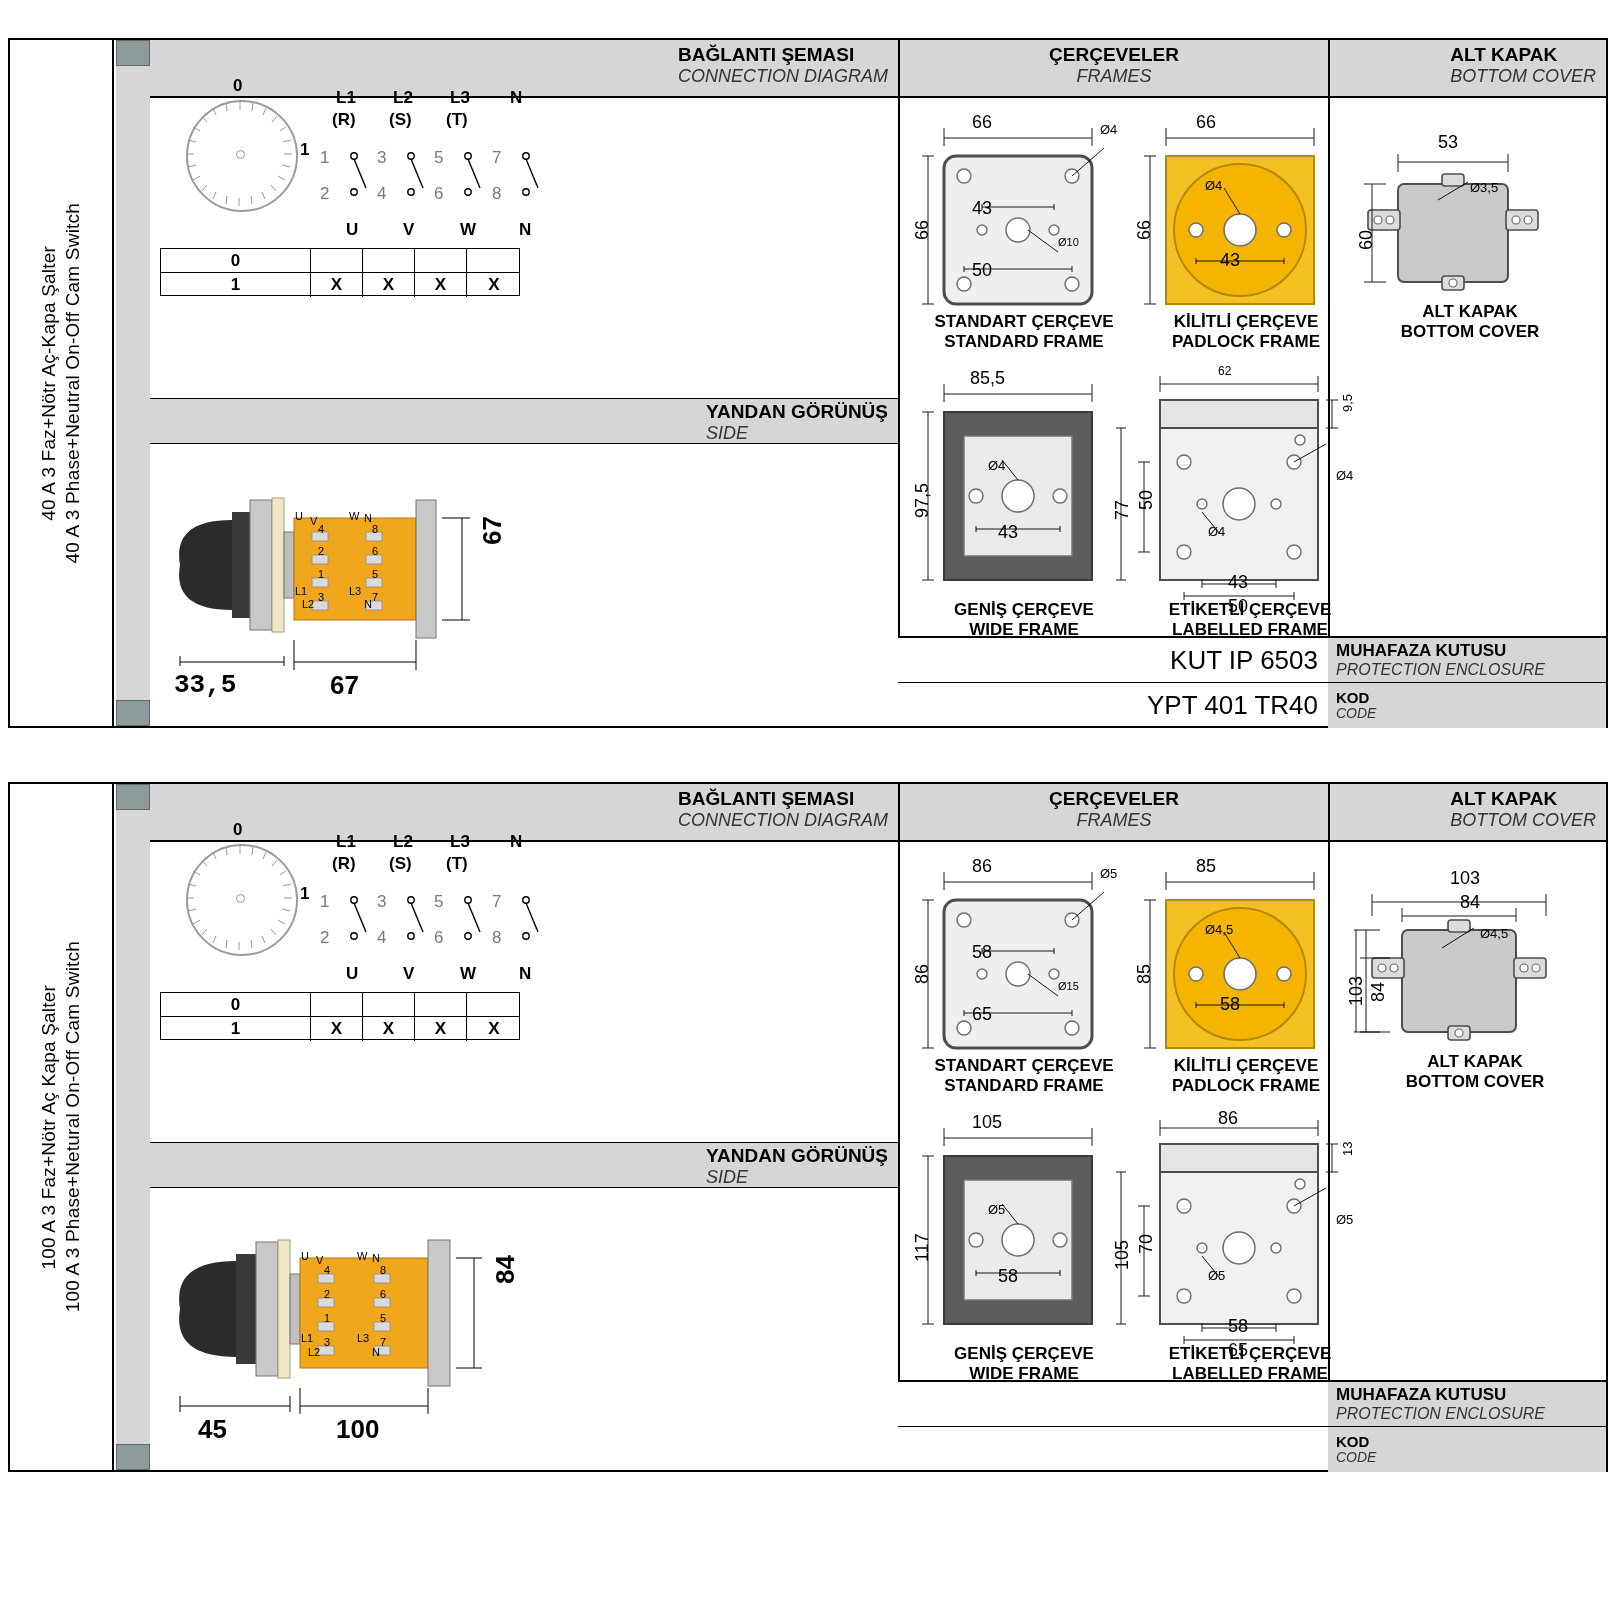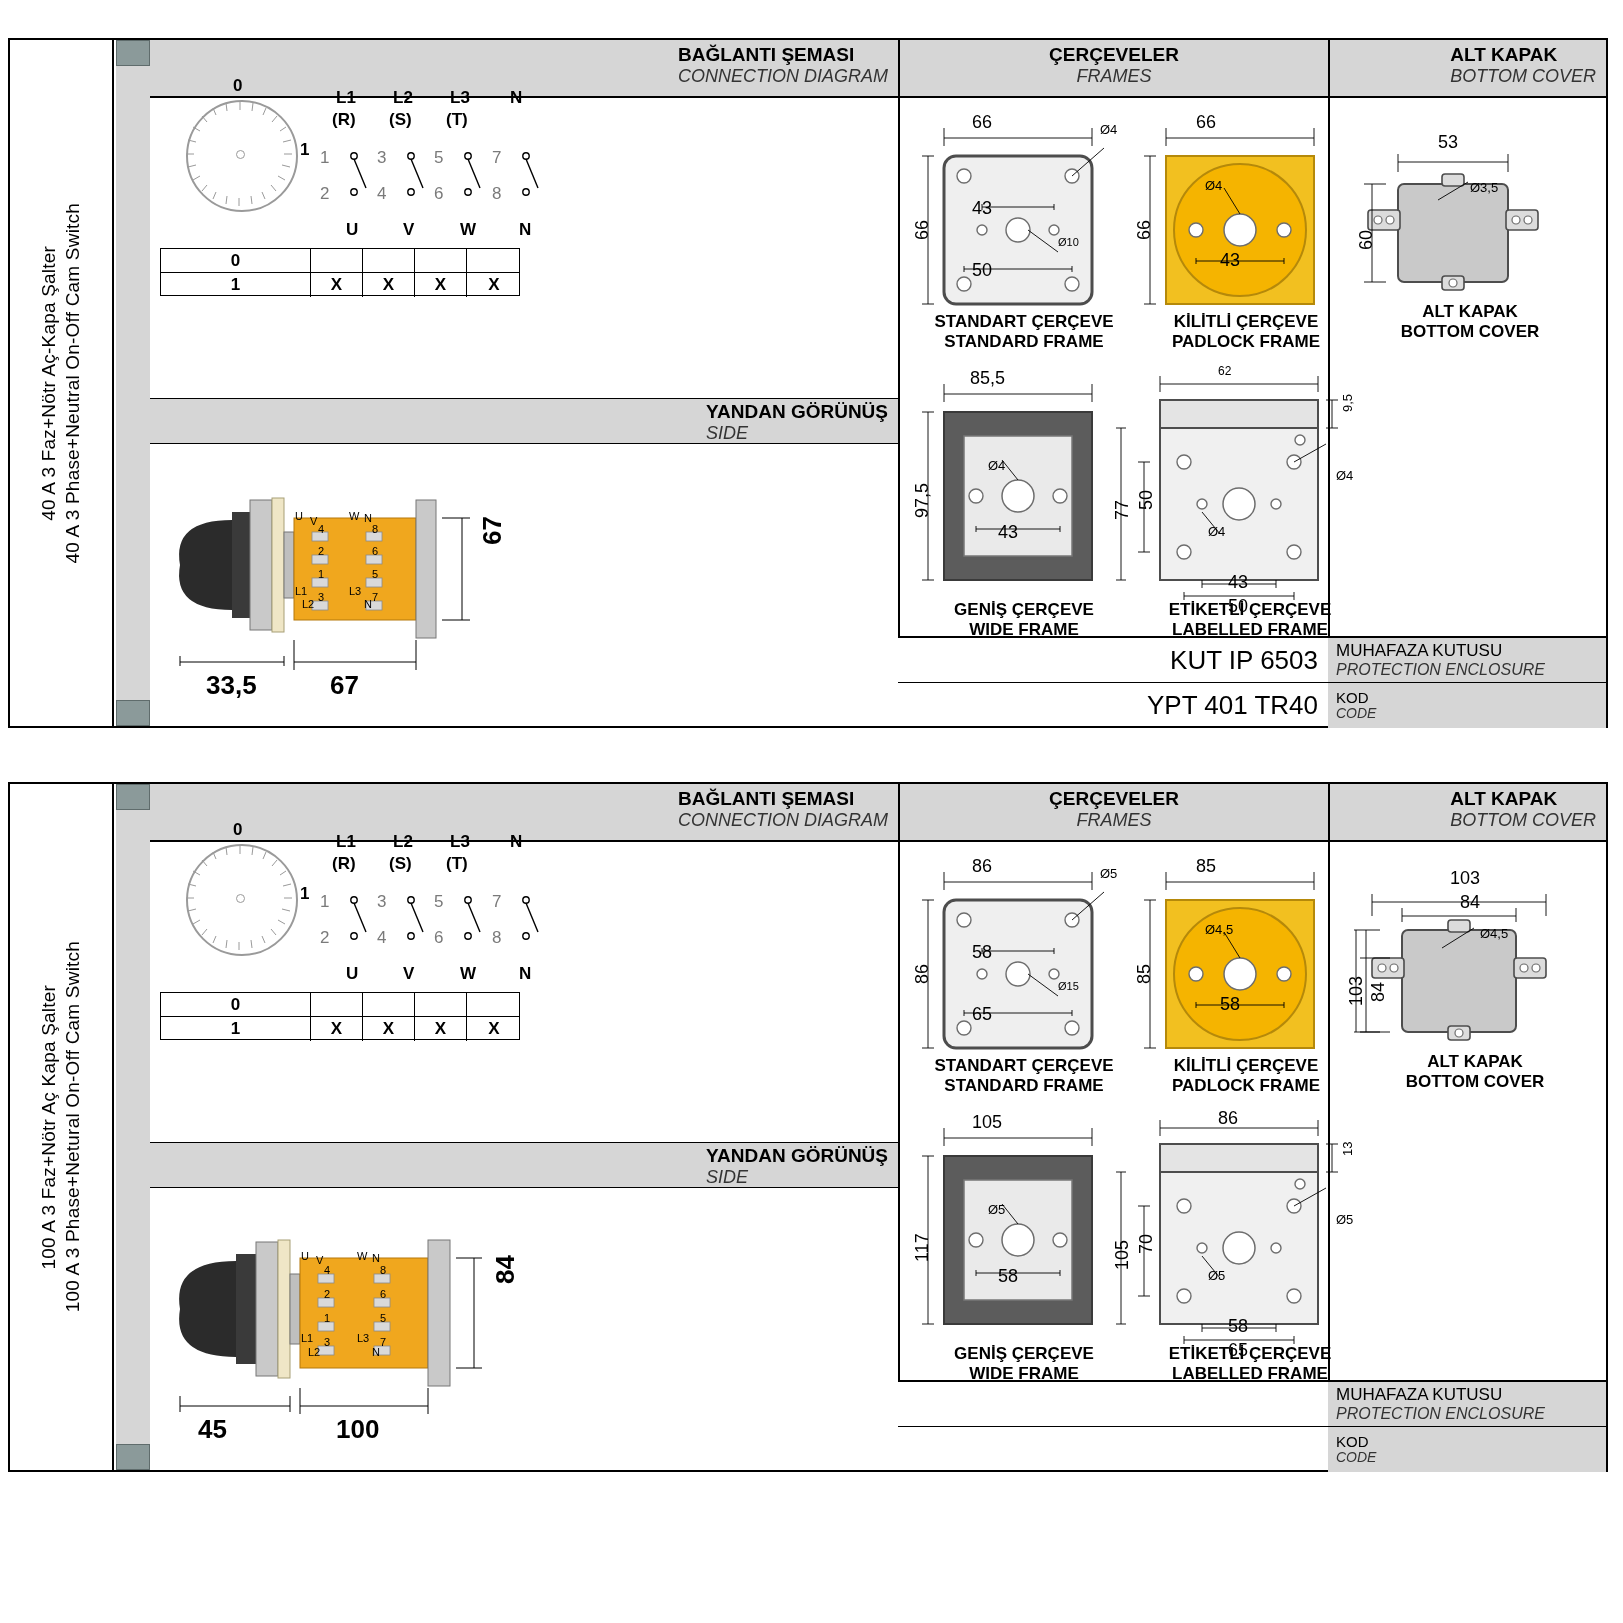--- a/index.html
+++ b/index.html
@@ -43,21 +43,21 @@
   .sideband{position:absolute;left:0;width:748px;height:46px;background:#d6d6d6;border-top:1px solid #000;border-bottom:1px solid #000;box-sizing:border-box;}
   .sideband .hdr-in{top:2px;}
 
   
   .codeblk{position:absolute;left:748px;right:0;bottom:0;height:90px;border-top:2px solid #000;box-sizing:border-box;}
   .coderow{position:absolute;left:0;right:0;height:45px;box-sizing:border-box;}
   .coderow.r1{top:0;border-bottom:1px solid #000;}
   .coderow.r2{top:45px;}
   .codeleft{position:absolute;left:0;width:430px;height:100%;display:flex;align-items:center;justify-content:flex-end;padding-right:10px;box-sizing:border-box;font-size:26px;}
   .coderight{position:absolute;left:430px;right:0;height:100%;background:#d6d6d6;border-left:0;box-sizing:border-box;padding-left:8px;display:flex;flex-direction:column;justify-content:center;line-height:1.1;}
-  .coderight .t{font-weight:normal;font-size:17px;}
+  .coderight .t{font-weight:bold;font-size:17px;}
   .coderight .e{font-style:italic;font-size:16px;color:#333;}
   .coderight.small .t{font-size:15px;}
   .coderight.small .e{font-size:14px;}
 
   
   .tbl{position:absolute;border:1px solid #000;box-sizing:border-box;}
   .tblrow{position:absolute;left:0;right:0;height:24px;border-bottom:1px solid #000;box-sizing:border-box;}
   .cell{position:absolute;top:0;height:100%;border-right:1px solid #000;box-sizing:border-box;display:flex;align-items:center;justify-content:center;font-size:17px;font-weight:bold;}
 
   
@@ -244,21 +244,21 @@
           <line x1="292" y1="48" x2="292" y2="150"></line>
           <line x1="10" y1="186" x2="10" y2="196"></line>
             <line x1="114" y1="186" x2="114" y2="196"></line>
           <line x1="10" y1="192" x2="114" y2="192"></line>
           <line x1="124" y1="170" x2="124" y2="200"></line>
             <line x1="246" y1="170" x2="246" y2="200"></line>
           <line x1="124" y1="192" x2="246" y2="192"></line>
         </g>
       </svg>
       <div class="lbl b" style="left:327px;top:505px;font-size:26px;transform:rotate(-90deg);transform-origin:left top;">67</div>
-      <div class="lbl b" style="left:56px;top:630px;font-size:26px;">33,5</div>
+      <div class="lbl b" style="left:24px;top:630px;font-size:26px;font-family:Liberation Mono, monospace;">33,5</div>
       <div class="lbl b" style="left:180px;top:630px;font-size:26px;">67</div>
       <div class="lbl xs" style="left:145px;top:470px;">U</div>
       <div class="lbl xs" style="left:160px;top:475px;">V</div>
       <div class="lbl xs" style="left:199px;top:470px;">W</div>
       <div class="lbl xs" style="left:214px;top:472px;">N</div>
       <div class="lbl xs" style="left:168px;top:483px;">4</div>
       <div class="lbl xs" style="left:222px;top:483px;">8</div>
       <div class="lbl xs" style="left:168px;top:505px;">2</div>
       <div class="lbl xs" style="left:222px;top:505px;">6</div>
       <div class="lbl xs" style="left:168px;top:528px;">1</div>

